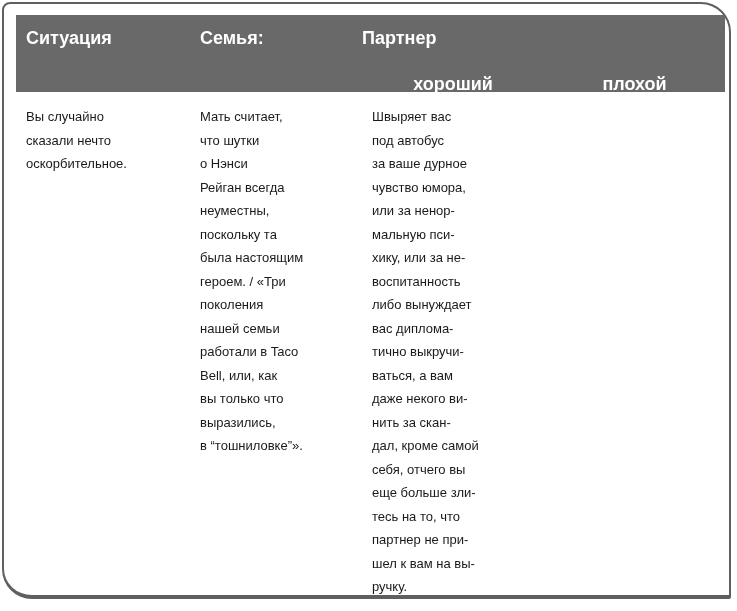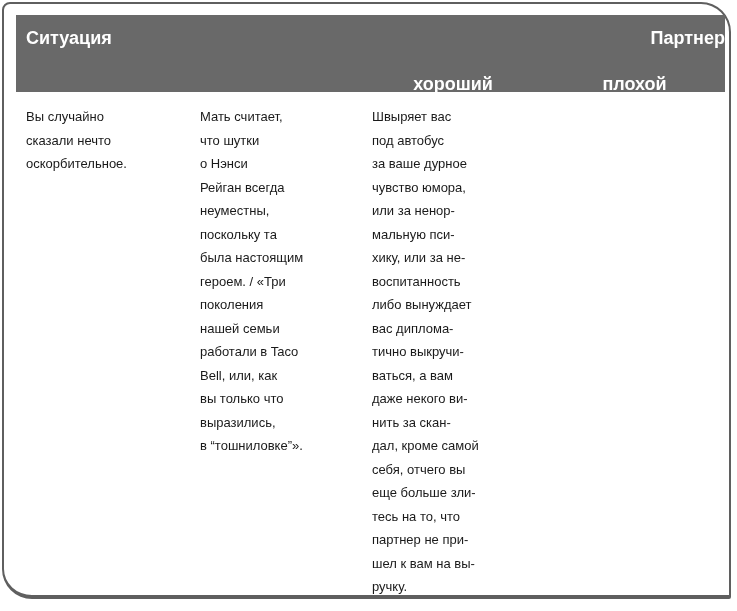--- a/index.html
+++ b/index.html
@@ -42,21 +42,21 @@
     font-weight: bold;
     font-size: 18px;
     line-height: 22px;
     box-sizing: border-box;
     padding-top: 12px;
   }
   .hcell { padding-left: 10px; }
   .hc-situation { grid-column: 1; grid-row: 1 / span 2; }
   .hc-family-1  { grid-column: 2; grid-row: 1; }
   .hc-family-2  { grid-column: 2; grid-row: 2; padding-top: 6px; }
-  .hc-partner   { grid-column: 3 / span 2; grid-row: 1; text-align: right; padding-left: 0; }
+  .hc-partner   { grid-column: 3 / span 2; grid-row: 1; text-align: left; padding-left: 0; }
   .hc-good      { grid-column: 3; grid-row: 2; text-align: center; padding-left: 0; padding-top: 10px; }
   .hc-bad       { grid-column: 4; grid-row: 2; text-align: center; padding-left: 0; padding-top: 10px; }
   .tbody {
     position: absolute;
     left: 12px;
     top: 88px;
     width: 709px;
     display: grid;
     grid-template-columns: 174px 172px 182px 1fr;
     color: #1a1a1a;
@@ -69,20 +69,21 @@
   }
 </style>
 </head>
 <body>
 
 <div class="page">
   <div class="card">
 
     <div class="thead">
       <div class="hcell hc-situation">Ситуация</div>
+      <div class="hcell hc-family-1">Семья:</div>
       <div class="hcell hc-partner">Партнер</div>
       <div class="hcell hc-bad">плохой</div>
       <div class="hcell hc-good">хороший</div>
     </div>
 
     <div class="tbody">
       <div class="cell">Вы случайно
 сказали нечто
 оскорбительное.</div>
       <div class="cell">Мать считает,

